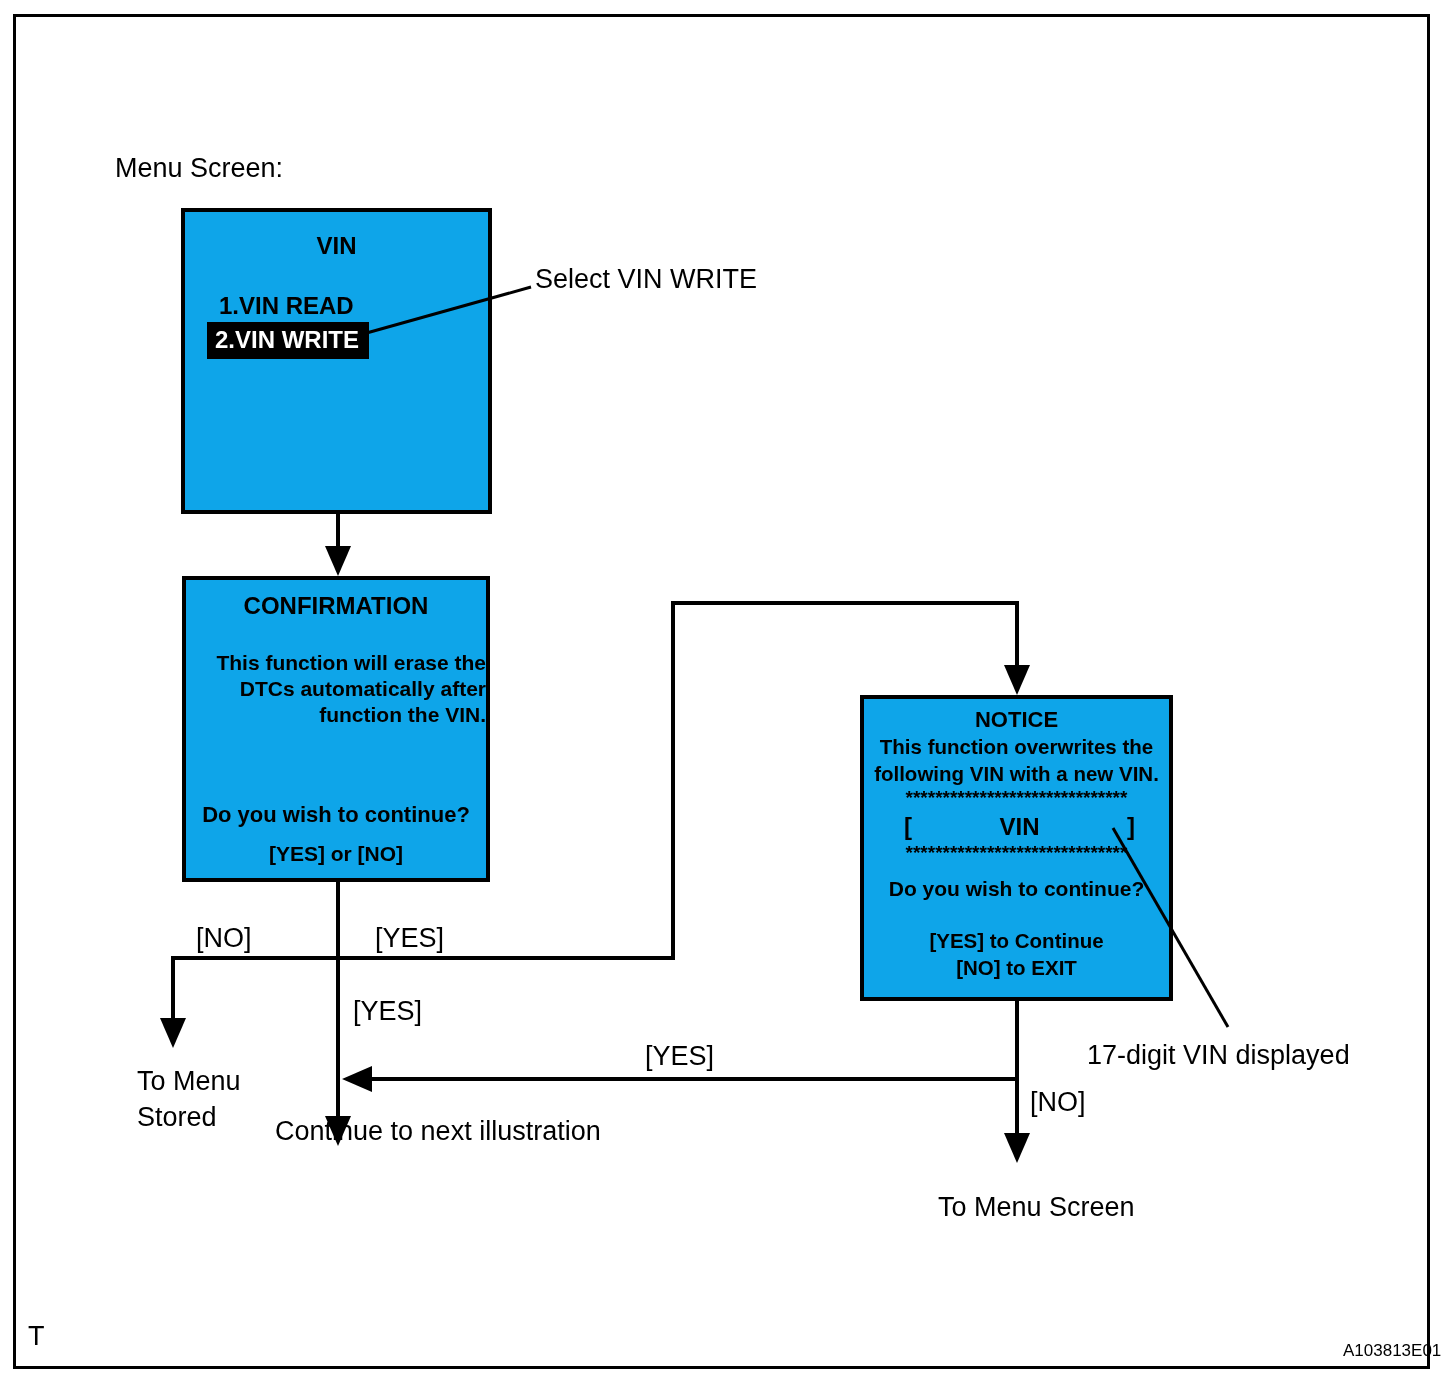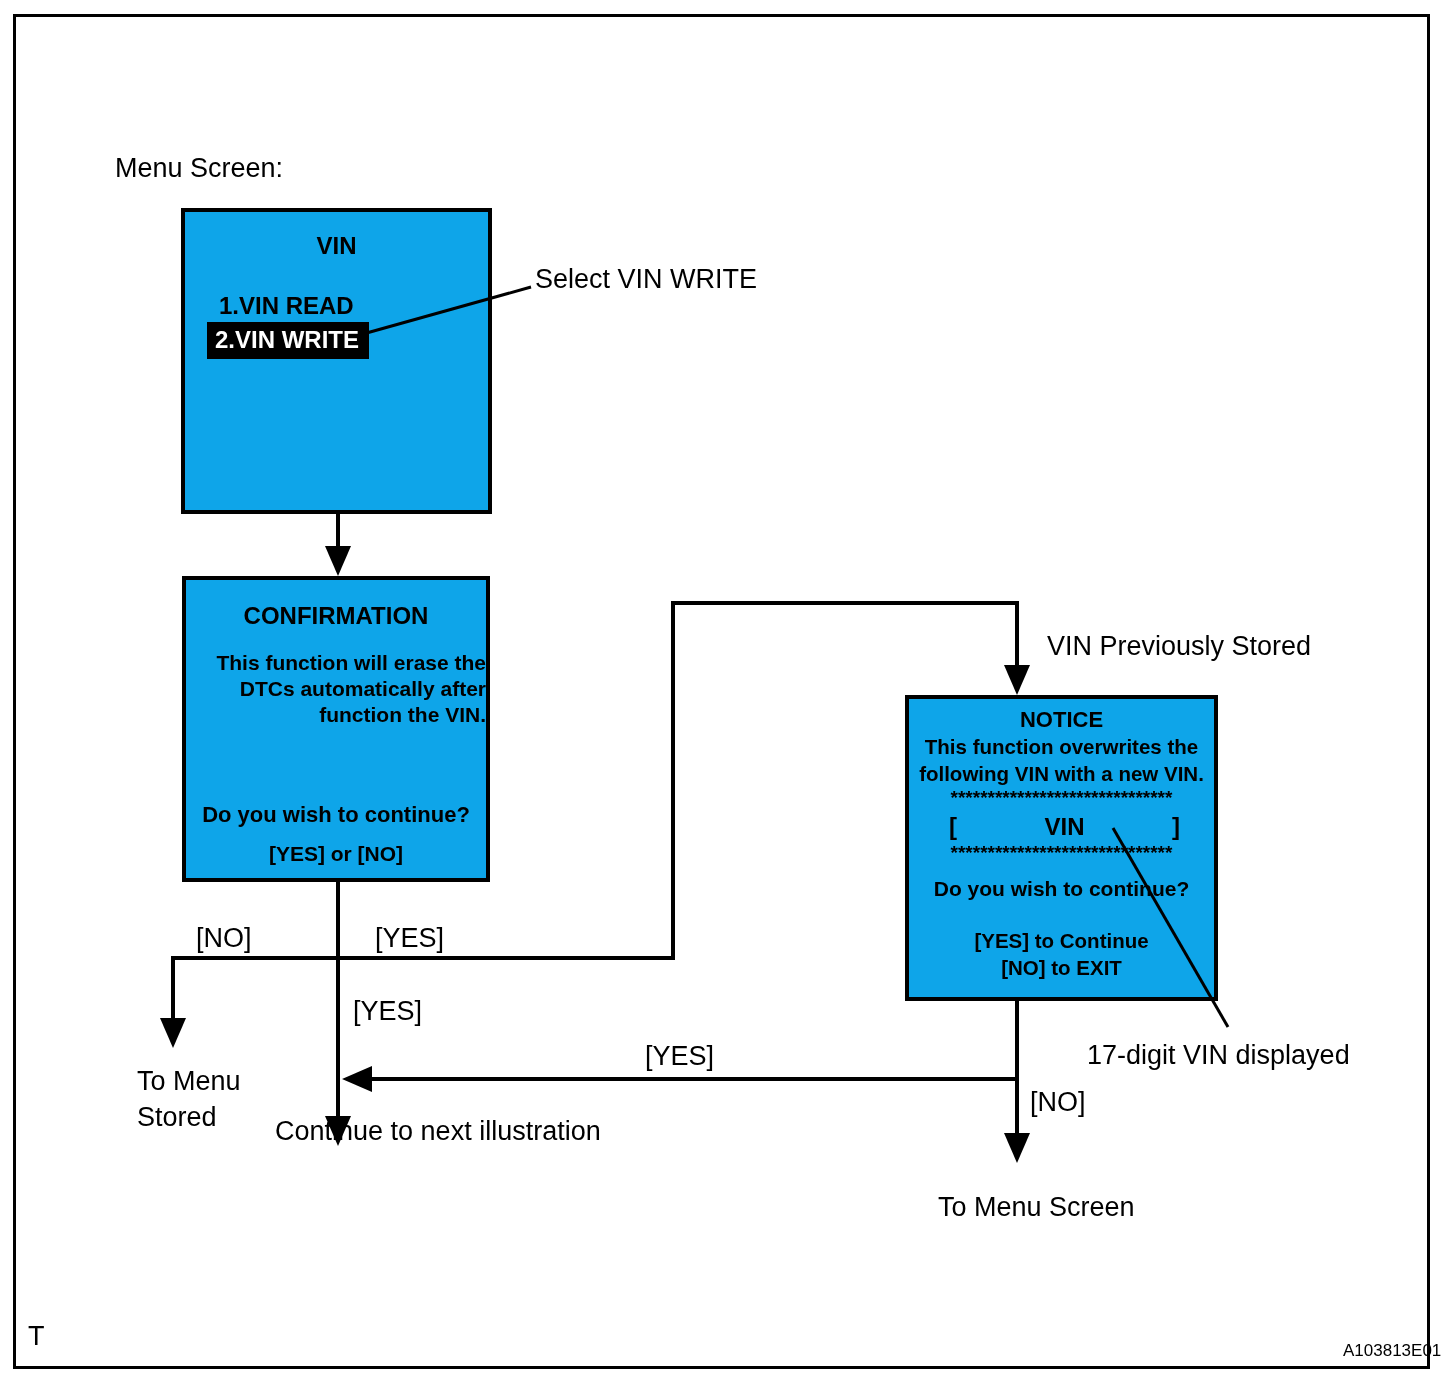--- a/index.html
+++ b/index.html
@@ -54,21 +54,21 @@
     <div class="menu-item" style="left:34px; top:80px;">1.VIN READ</div>
     <div class="menu-item highlight" style="left:22px; top:110px;">2.VIN WRITE</div>
   </div>
 
   <div class="label" style="left:535px; top:263px;">Select VIN WRITE</div>
 
   <div class="vline" style="left:336px; top:513px; width:4px; height:37px;"></div>
   <div class="arrow-down" style="left:325px; top:546px;"></div>
 
   <div class="box" style="left:182px; top:576px; width:308px; height:306px;">
-    <div class="screen-title" style="top:22px;">CONFIRMATION</div>
+    <div class="screen-title" style="top:12px;">CONFIRMATION</div>
     <div class="screen-text" style="top:70px; font-size:21px; line-height:26px;text-align:right;">
       <div>This function will erase the</div>
       <div>DTCs automatically after</div>
       <div>function the VIN.</div>
     </div>
     <div class="screen-text" style="top:222px; font-size:22px;">Do you wish to continue?</div>
     <div class="screen-text" style="top:262px; font-size:21px;">[YES] or [NO]</div>
   </div>
 
   <div class="label" style="left:196px; top:922px;">[NO]</div>
@@ -89,23 +89,22 @@
 
   <div class="vline" style="left:336px; top:882px; width:4px; height:236px;"></div>
   <div class="label" style="left:353px; top:995px;">[YES]</div>
   <div class="arrow-down" style="left:325px; top:1116px;"></div>
   <div class="label" style="left:275px; top:1115px;">Continue to next illustration</div>
 
   <div class="arrow-left" style="left:342px; top:1066px;"></div>
   <div class="hline" style="left:370px; top:1077px; width:648px; height:4px;"></div>
   <div class="label" style="left:645px; top:1040px;">[YES]</div>
 
-  <div class="label" style="left:1047px; top:630px;">VIN Previously Stored</div>
 
-  <div class="box" style="left:860px; top:695px; width:313px; height:306px;margin-left:45px;">
+  <div class="box" style="left:860px; top:695px; width:313px; height:306px;">
     <div class="screen-title" style="top:8px; font-size:22px;">NOTICE</div>
     <div class="screen-text" style="top:36px; font-size:20.5px;">This function overwrites the</div>
     <div class="screen-text" style="top:63px; font-size:20.5px;">following VIN with a new VIN.</div>
     <div class="screen-text stars" style="top:88px;">******************************</div>
     <div class="vin-row" style="top:114px;">
       <span>[</span>
       <span>VIN</span>
       <span>]</span>
     </div>
     <div class="screen-text stars" style="top:143px;">******************************</div>

